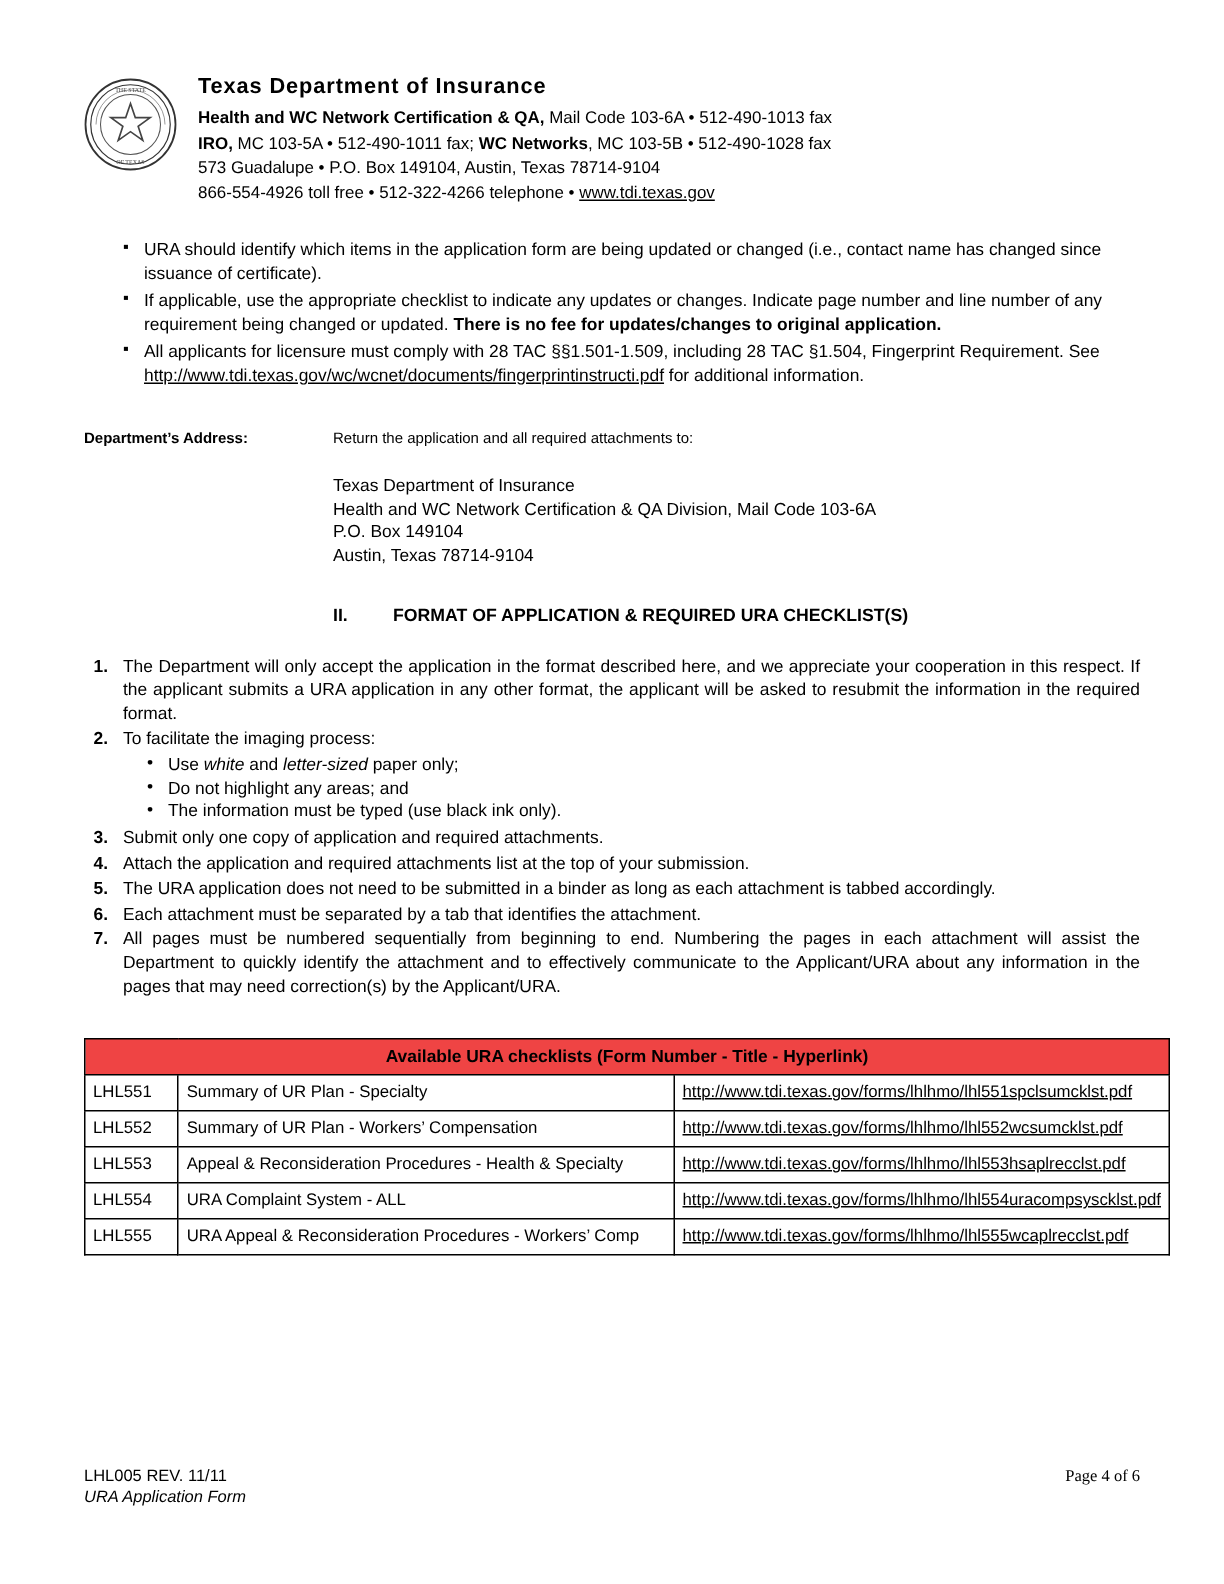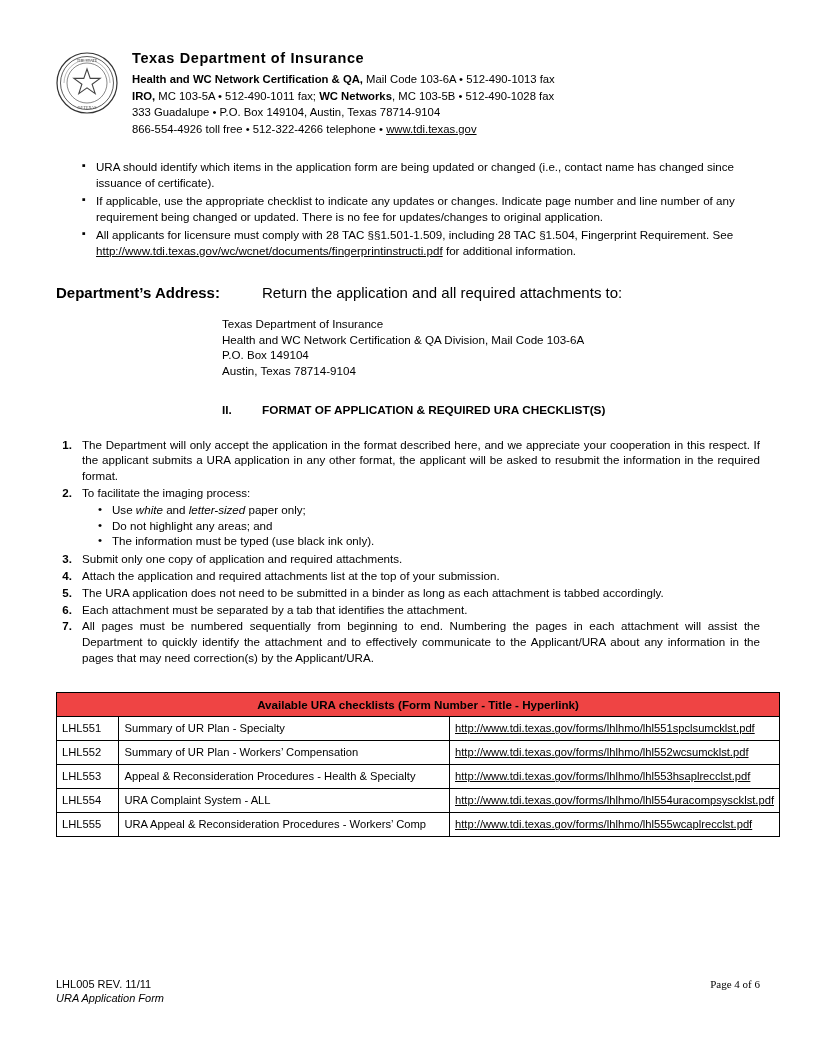--- a/index.html
+++ b/index.html
@@ -70,34 +70,33 @@
     padding-left: 14px;
     text-align: left;
   }
   .bullet::before {
     content: "\25AA";
     position: absolute;
     left: 0;
     top: -1px;
     font-size: 11px;
   }
-  .bullet b { font-weight: normal; }
+  .bullet b { font-weight: bold; }
   .bullet a, .link {
     color: #000;
     text-decoration: underline;
     text-align: center;
   }
 
   
   .dept-row {
     margin-top: 26px;
     display: flex;
-    font-size: 15px;
+    font-size: 10px;
     line-height: 15.6px;
-    gap: 40px;
   }
   .dept-label {
     font-weight: bold;
     width: 166px;
     flex: 0 0 166px;
   }
   .dept-intro { }
   .dept-addr {
     margin-top: 16px;
     margin-left: 166px;
@@ -213,21 +212,21 @@
         <path d="M31 17 L34.2 26.4 L44.1 26.4 L36.1 32.2 L39.2 41.6 L31 35.8 L22.8 41.6 L25.9 32.2 L17.9 26.4 L27.8 26.4 Z" fill="none" stroke="#444" stroke-width="1.1"></path>
         <path d="M8 31 a23 23 0 0 1 46 0" fill="none" stroke="#777" stroke-width="0.5"></path>
         <text x="31" y="9.5" font-size="4" fill="#444" text-anchor="middle" font-family="Liberation Serif, serif">THE STATE</text>
         <text x="31" y="57" font-size="4" fill="#444" text-anchor="middle" font-family="Liberation Serif, serif">OF TEXAS</text>
       </svg>
     </div>
     <div class="header-text">
       <div class="agency-title">Texas Department of Insurance</div>
       <div class="header-line"><b>Health and WC Network Certification &amp; QA,</b><span> Mail Code 103-6A • 512-490-1013 fax</span></div>
       <div class="header-line"><b>IRO,</b><span> MC 103-5A • 512-490-1011 fax; </span><b>WC Networks</b><span>, MC 103-5B • 512-490-1028 fax</span></div>
-      <div class="header-line">333 Guadalupe • P.O. Box 149104, Austin, Texas 78714-9104</div>
+      <div class="header-line">573 Guadalupe • P.O. Box 149104, Austin, Texas 78714-9104</div>
       <div class="header-line"><span>866-554-4926 toll free • 512-322-4266 telephone • </span><a class="hdr-link" href="#">www.tdi.texas.gov</a></div>
     </div>
   </div>
 
   <div class="bullets">
     <div class="bullet">
       <span>URA should identify which items in the application form are being updated or changed (i.e., contact name has changed since issuance of certificate).</span>
     </div>
     <div class="bullet">
       <span>If applicable, use the appropriate checklist to indicate any updates or changes.  Indicate page number and line number of any requirement being changed or updated. </span><b>There is no fee for updates/changes to original application.</b>

